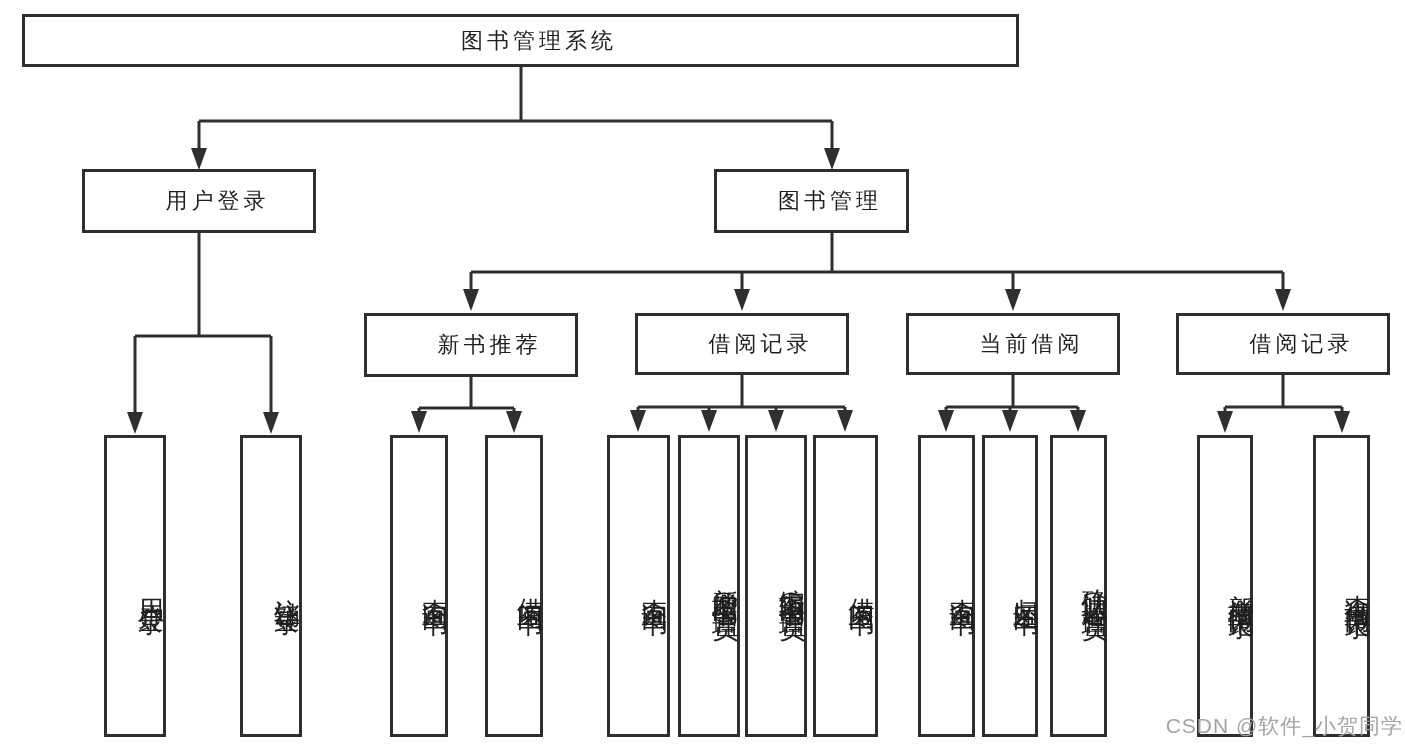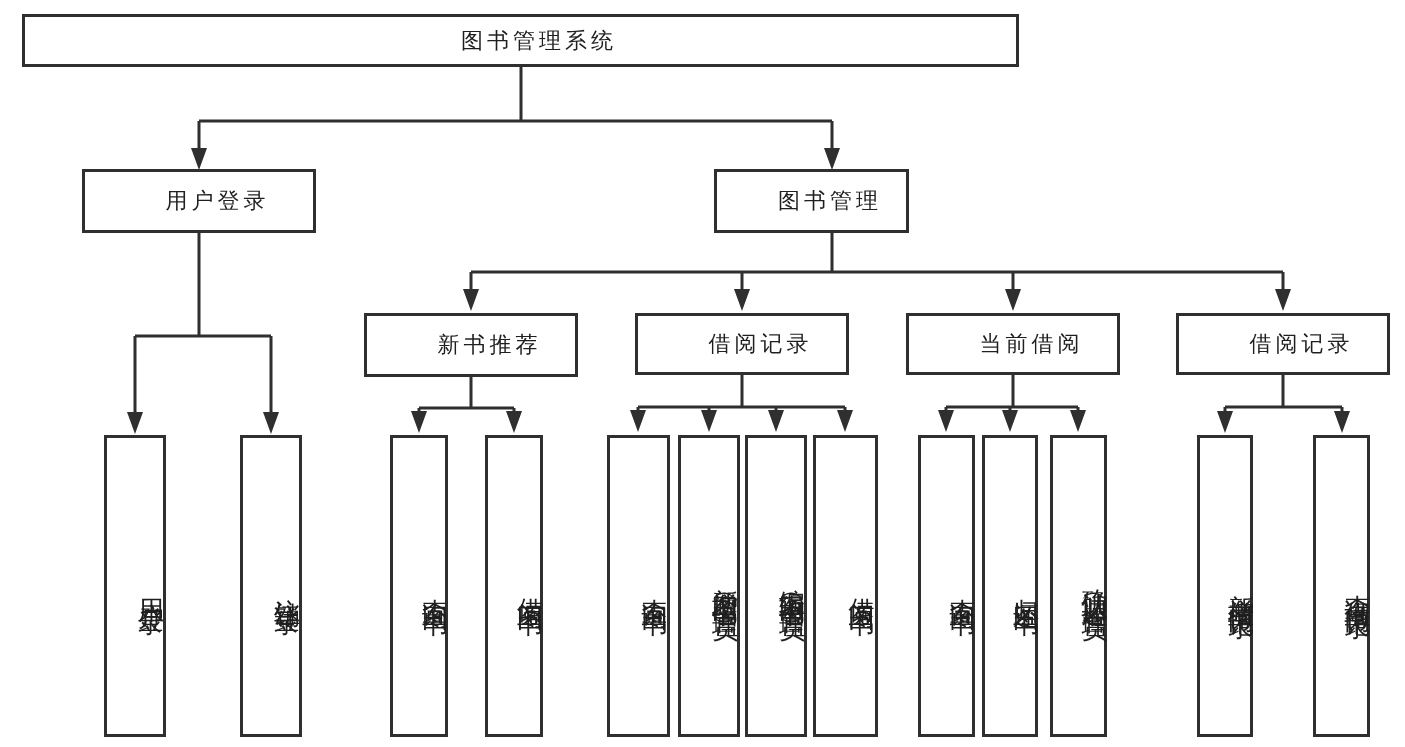--- a/index.html
+++ b/index.html
@@ -104,13 +104,14 @@
   <div class="box v" style="left:1050px;width:57px">
     <span class="vt">确认归还（管理员）</span>
   </div>
   <div class="box v" style="left:1197px;width:56px">
     <span class="vt">新增借阅记录</span>
   </div>
   <div class="box v" style="left:1313px;width:57px">
     <span class="vt">查询借阅记录</span>
   </div>
 
+  <div class="watermark">CSDN @软件_小贺同学</div>
 </div>
 
 </body></html>

